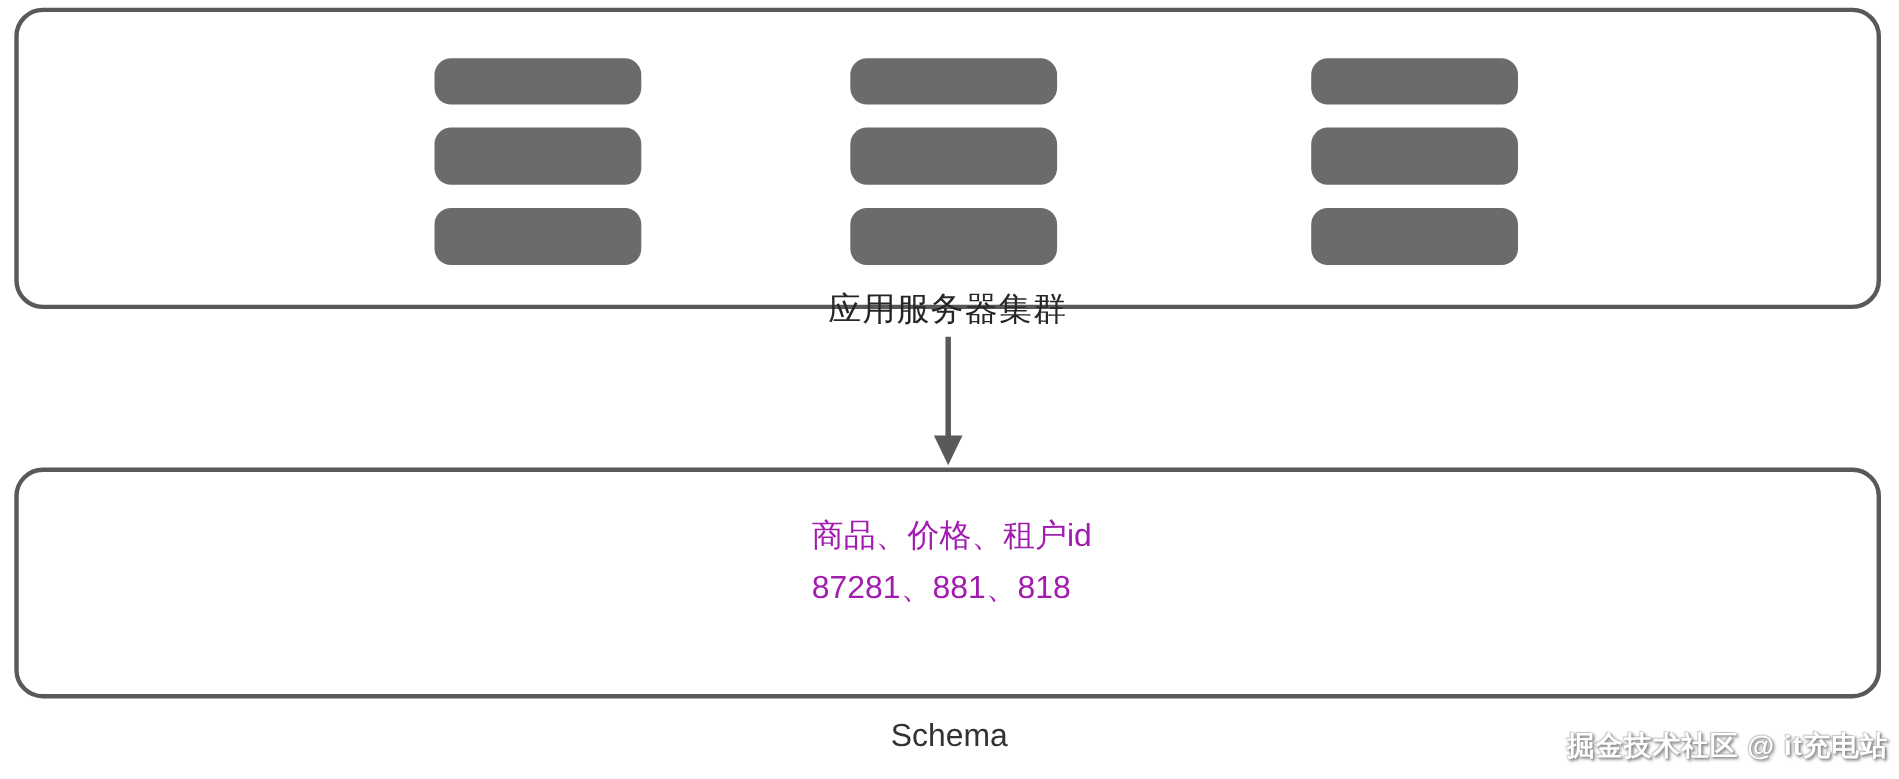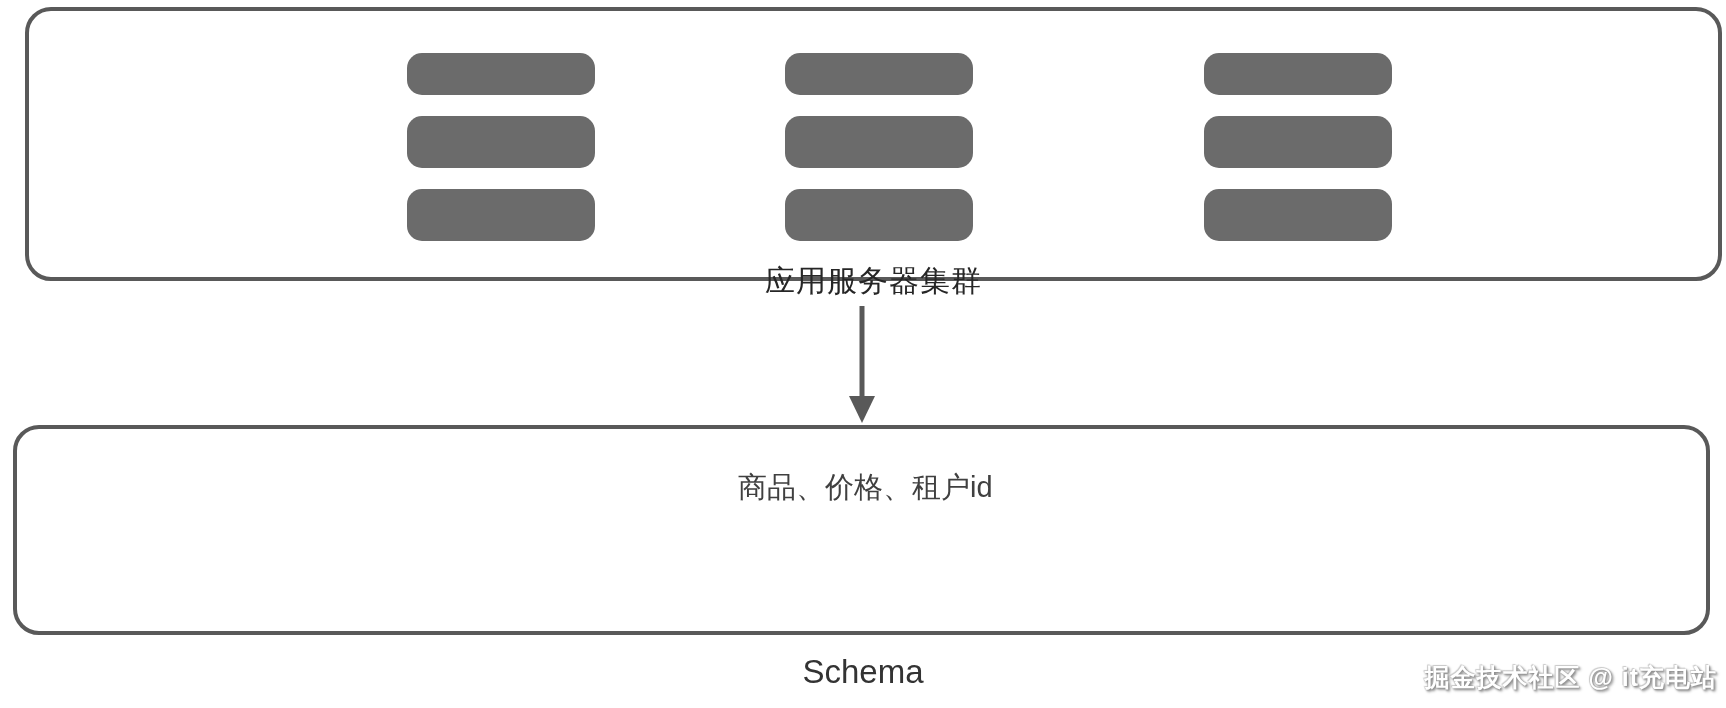--- a/index.html
+++ b/index.html
@@ -17,21 +17,21 @@
   }
 
   
   .outline-box {
     position: absolute;
     border: 4px solid #595959;
     border-radius: 26px;
     background: #ffffff;
     box-sizing: border-box;
   }
-  .box-top    { left: 13px; top: 7px;   width: 1697px; height: 274px; margin-left: 12px; }
+  .box-top    { left: 13px; top: 7px;   width: 1697px; height: 274px; }
   .box-schema { left: 13px; top: 425px; width: 1697px; height: 210px; }
 
   
   .server-stack {
     position: absolute;
     top: 42px;
     width: 188px;
     height: 190px;
   }
   .stack-1 { left: 378px; }
@@ -68,31 +68,31 @@
     height: 118px;
   }
 
   
   .schema-lines {
     position: absolute;
     left: 738px;
     top: 463px;
     font-size: 29px;
     line-height: 48px;
-    color: #404040;
+    color: #a21caf;
     white-space: nowrap;
   }
 
   .schema-caption {
     position: absolute;
     left: 0;
     top: 653px;
     width: 100%;
     text-align: center;
-    font-size: 33px;
+    font-size: 29px;
     color: #333333;
   }
 
   
   .watermark {
     position: absolute;
     right: 9px;
     top: 661px;
     font-size: 25px;
     font-weight: bold;
@@ -137,19 +137,20 @@
 
   <svg class="arrow-down" viewBox="0 0 34 118" xmlns="http://www.w3.org/2000/svg">
     <line x1="17" y1="0" x2="17" y2="94" stroke="#595959" stroke-width="5"></line>
     <polygon points="4,90 30,90 17,117" fill="#595959"></polygon>
   </svg>
 
   <div class="outline-box box-schema"></div>
 
   <div class="schema-lines">
     <div>商品、价格、租户id</div>
+    <div>87281、881、818</div>
   </div>
 
   <div class="schema-caption">Schema</div>
 
   <div class="watermark">掘金技术社区 @ it充电站</div>
 
 </div>
 
 </body></html>

